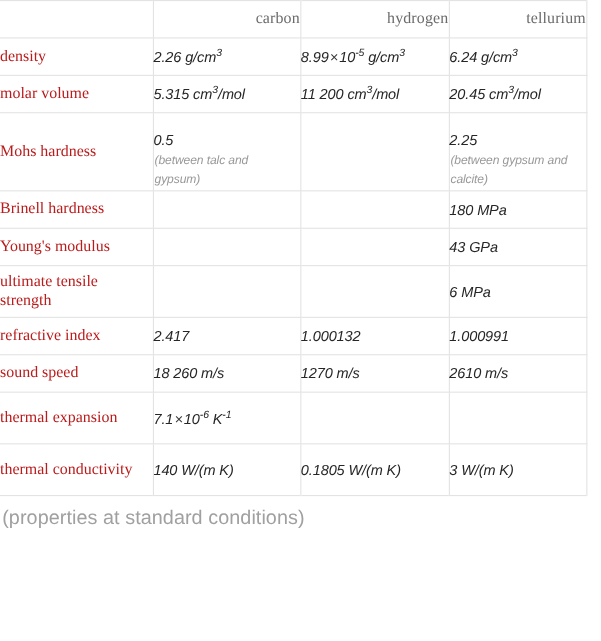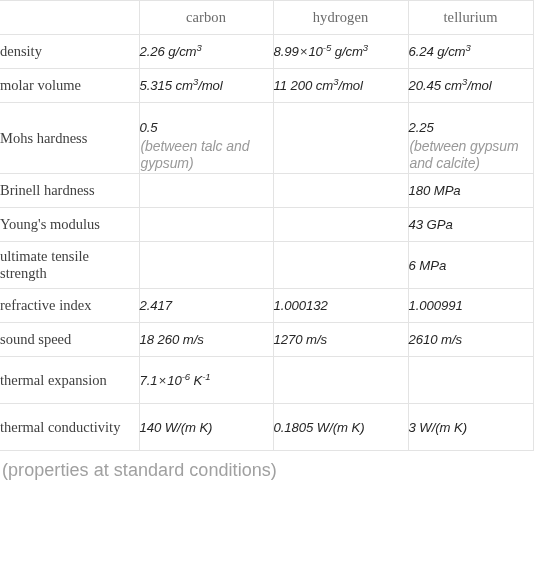--- a/index.html
+++ b/index.html
@@ -49,35 +49,35 @@
   table.props tr th:last-child {
     border-right: 1px solid #e3e3e3;
   }
   table.props tr:last-child td {
     border-bottom: none;
   }
 
   
   thead th.col-head {
     height: 33px;
-    text-align: center;
+    text-align: right;
     font-family: "Liberation Serif", serif;
     font-size: 14.5px;
     color: #6b6b6b;
     letter-spacing: .1px;
   }
   thead th.corner {
     height: 33px;
   }
 
   
   td.rowlabel {
     font-family: "Liberation Serif", serif;
     font-size: 14.5px;
-    color: #404040;
+    color: #b91c1c;
     padding: 0 9px 0 11px;
     line-height: 17px;
   }
 
   
   td.val {
     font-family: "Liberation Sans", sans-serif;
     font-size: 13.2px;
     color: #262626;
     padding: 0 8px 0 10px;
@@ -87,21 +87,21 @@
   }
 
   .rowh-1 { height: 34px; }
   .rowh-2 { height: 47px; }
   .rowh-mohs { height: 71px; }
 
   td.val .main { display: block; }
   td.val .note {
     display: block;
     color: #999999;
-    font-size: 14px;
+    font-size: 11px;
     line-height: 16.5px;
     margin-top: 2px;
     padding-left: 1px;
     max-width: 112px;
   }
   td.val.mohs {
     vertical-align: top;
     padding-top: 16px;
   }
 

